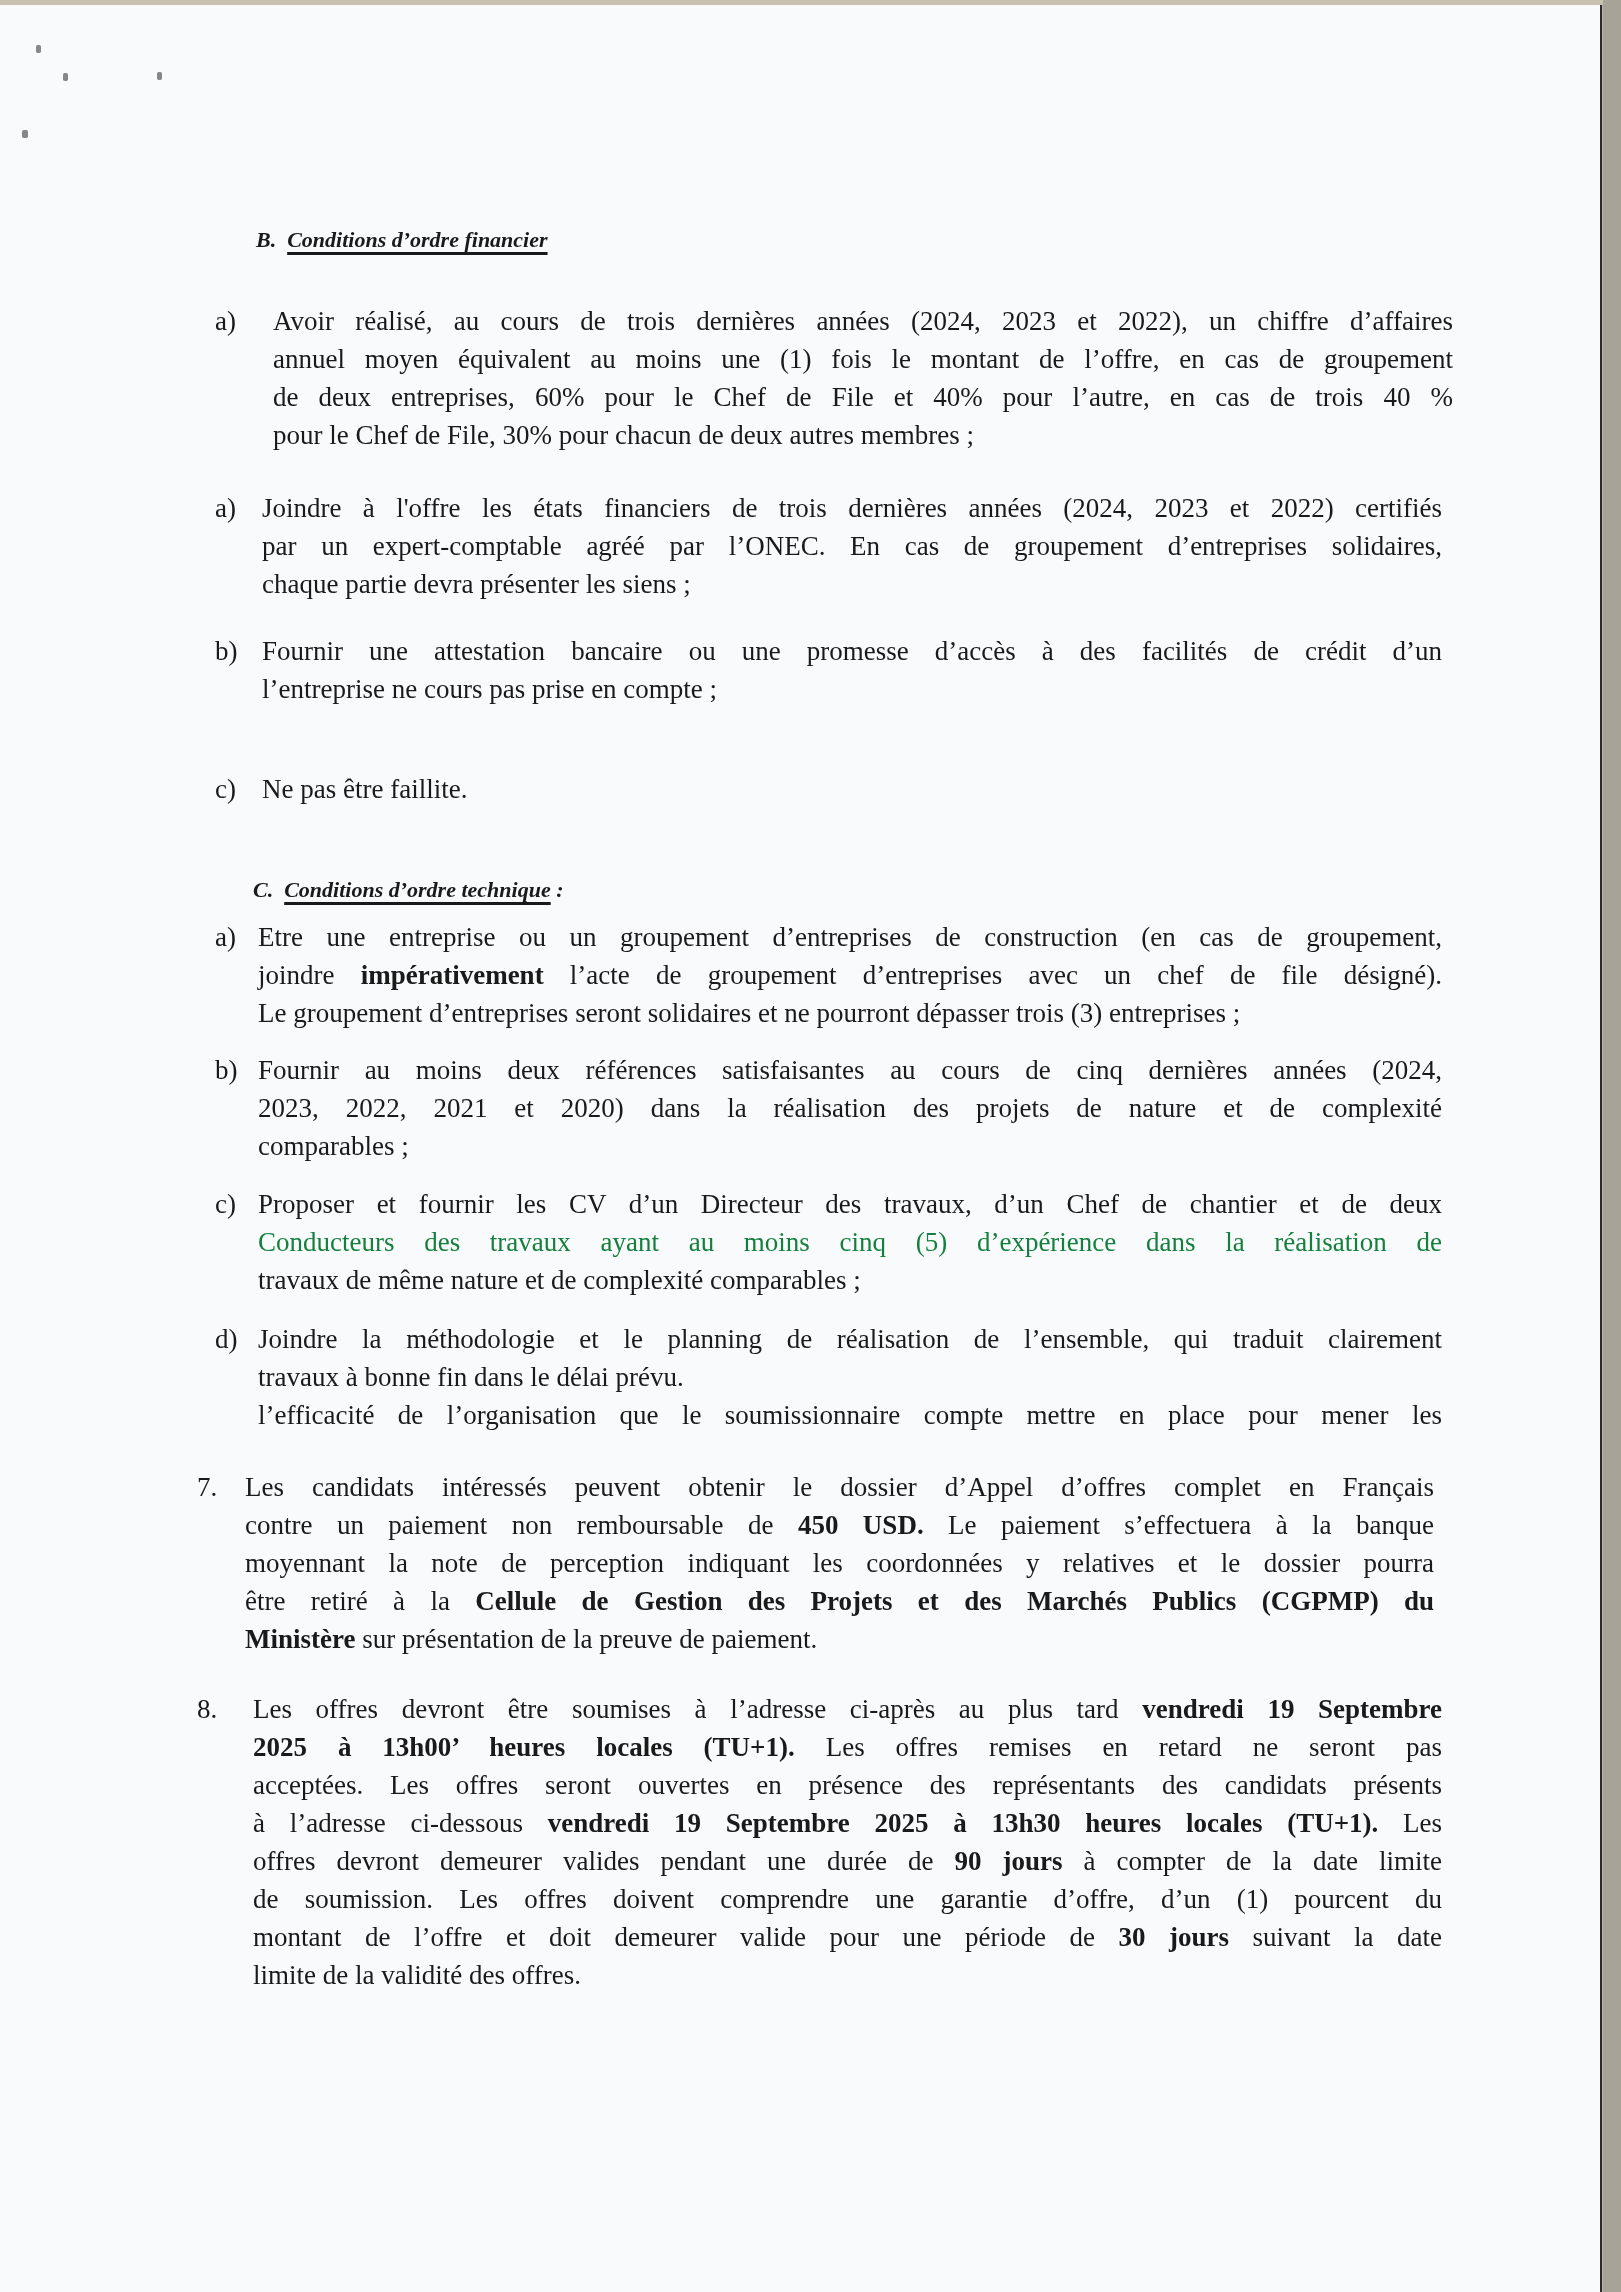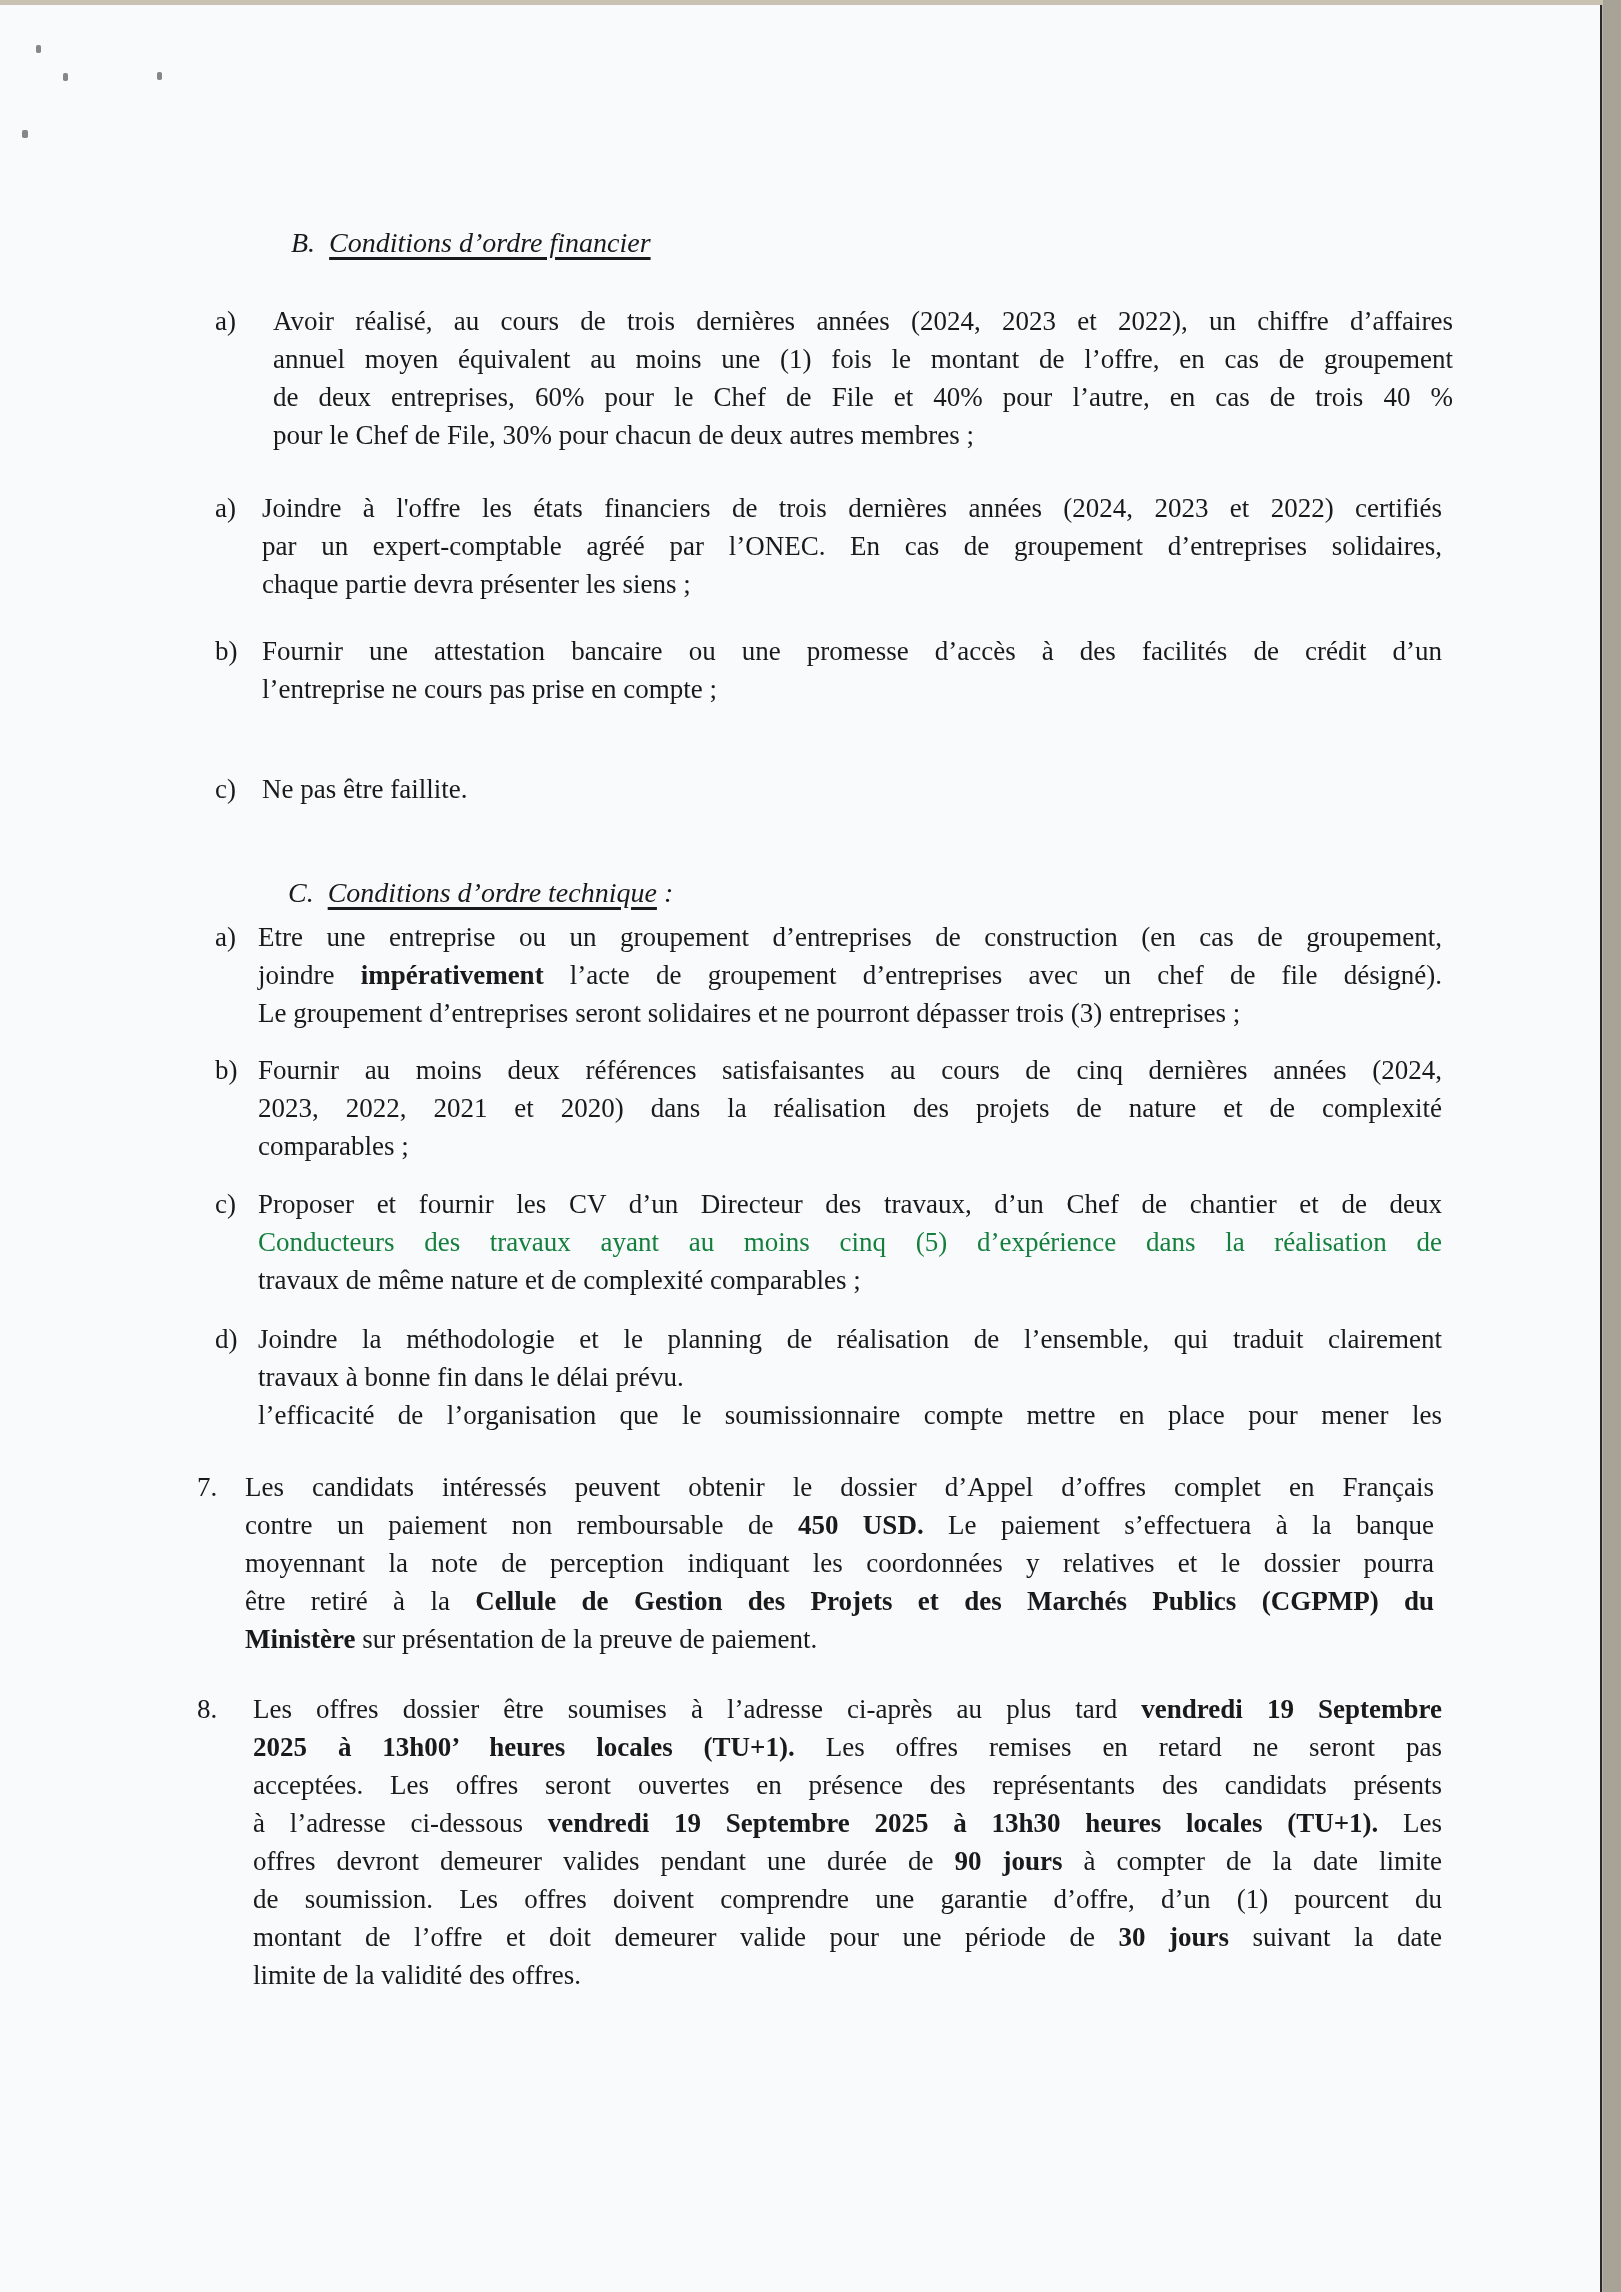--- a/index.html
+++ b/index.html
@@ -12,21 +12,21 @@
   .page {
     position: absolute; left: 0; top: 5.4px; width: 1600px; height: 2287px;
     background: #f9fafc;
     border-right: 2.7px solid #2a2a2a;
   }
   .topstrip { position:absolute; left:0; top:0; width:1621px; height:5.4px; background:#c9c2b2; }
   .edge { position:absolute; right:0; top:0; width:18px; height:2293px; background:#a8a397; }
   .speck { position:absolute; width:5.4px; height:7.2px; background:#555; border-radius:1.8px; opacity:.7; }
 
   .heading {
-    position: absolute; font-size: 28px; font-style: italic; font-weight: normal; margin-left: 35px;
+    position: absolute; font-size: 22px; font-style: italic; font-weight: bold;
   }
   .heading .u { text-decoration: underline; text-decoration-thickness: 2.7px; text-underline-offset: 4.5px; }
 
   .item { position: absolute; font-size: 27px; line-height: 38px; }
   .item .marker { position: absolute; left: 0; top: 0; }
   .item .body { position: absolute; top: 0; text-align: justify; }
   .item .body .line { display: block; white-space: nowrap; text-align-last: justify; }
   .item .body .line.last { text-align-last: left; }
   b { font-weight: bold; }
   .faded { color: #15803d; }
@@ -128,21 +128,21 @@
       <span class="line"><span>contre un paiement non remboursable de </span><b>450 USD.</b><span> Le paiement s’effectuera à la banque</span></span>
       <span class="line">moyennant la note de perception indiquant les coordonnées y relatives et le dossier pourra</span>
       <span class="line"><span>être retiré à la </span><b>Cellule de Gestion des Projets et des Marchés Publics (CGPMP) du</b></span>
       <span class="line last"><b>Ministère</b><span> sur présentation de la preuve de paiement.</span></span>
     </div>
   </div>
 
   <div class="item" style="left:197px;top:1685px;width:1245px;">
     <span class="marker">8.</span>
     <div class="body" style="left:56px;width:1189px;">
-      <span class="line"><span>Les offres dossier être soumises à l’adresse ci-après au plus tard </span><b>vendredi 19 Septembre</b></span>
+      <span class="line"><span>Les offres devront être soumises à l’adresse ci-après au plus tard </span><b>vendredi 19 Septembre</b></span>
       <span class="line"><b>2025 à 13h00’ heures locales (TU+1).</b><span>  Les offres remises en retard ne seront pas</span></span>
       <span class="line">acceptées. Les offres seront ouvertes en présence des représentants des candidats présents</span>
       <span class="line"><span>à l’adresse ci-dessous </span><b>vendredi 19 Septembre 2025 à 13h30 heures locales (TU+1).</b><span> Les</span></span>
       <span class="line"><span>offres devront demeurer valides pendant une durée de </span><b>90 jours</b><span> à compter de la date limite</span></span>
       <span class="line">de soumission. Les offres doivent comprendre une garantie d’offre, d’un (1) pourcent du</span>
       <span class="line"><span>montant de l’offre et doit demeurer valide pour une période de </span><b>30 jours</b><span> suivant la date</span></span>
       <span class="line last">limite de la validité des offres.</span>
     </div>
   </div>
 </div>

